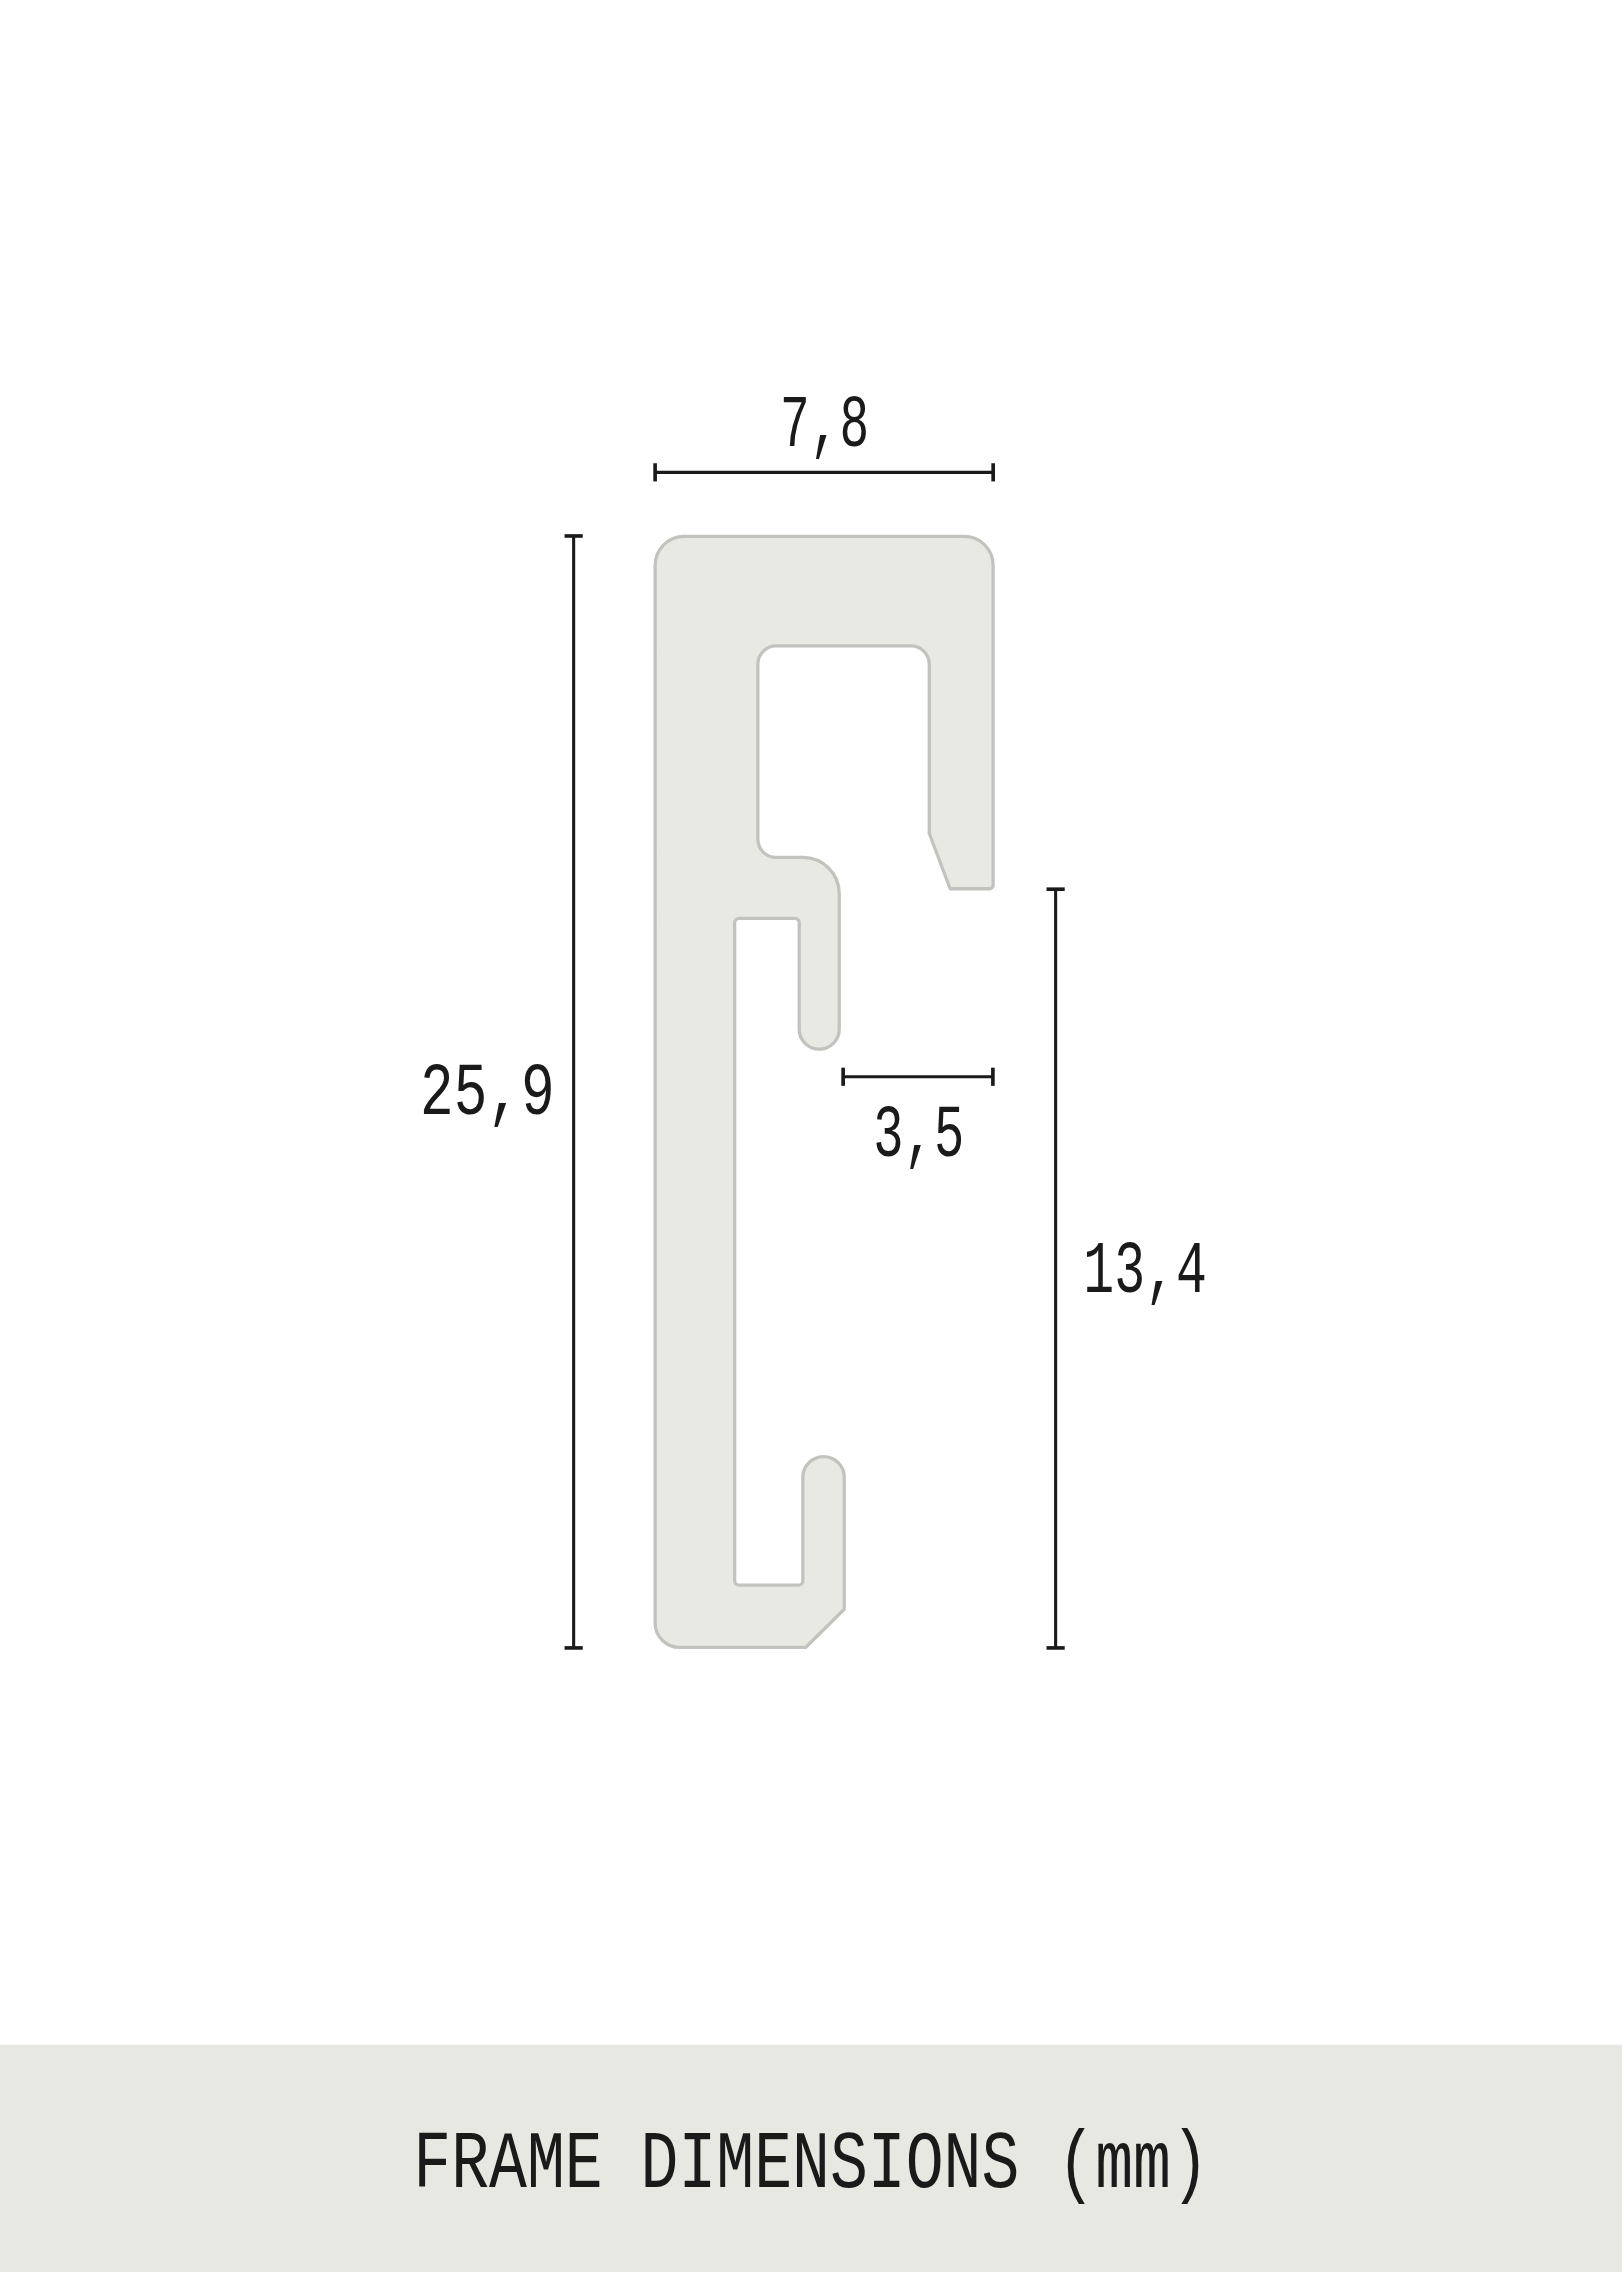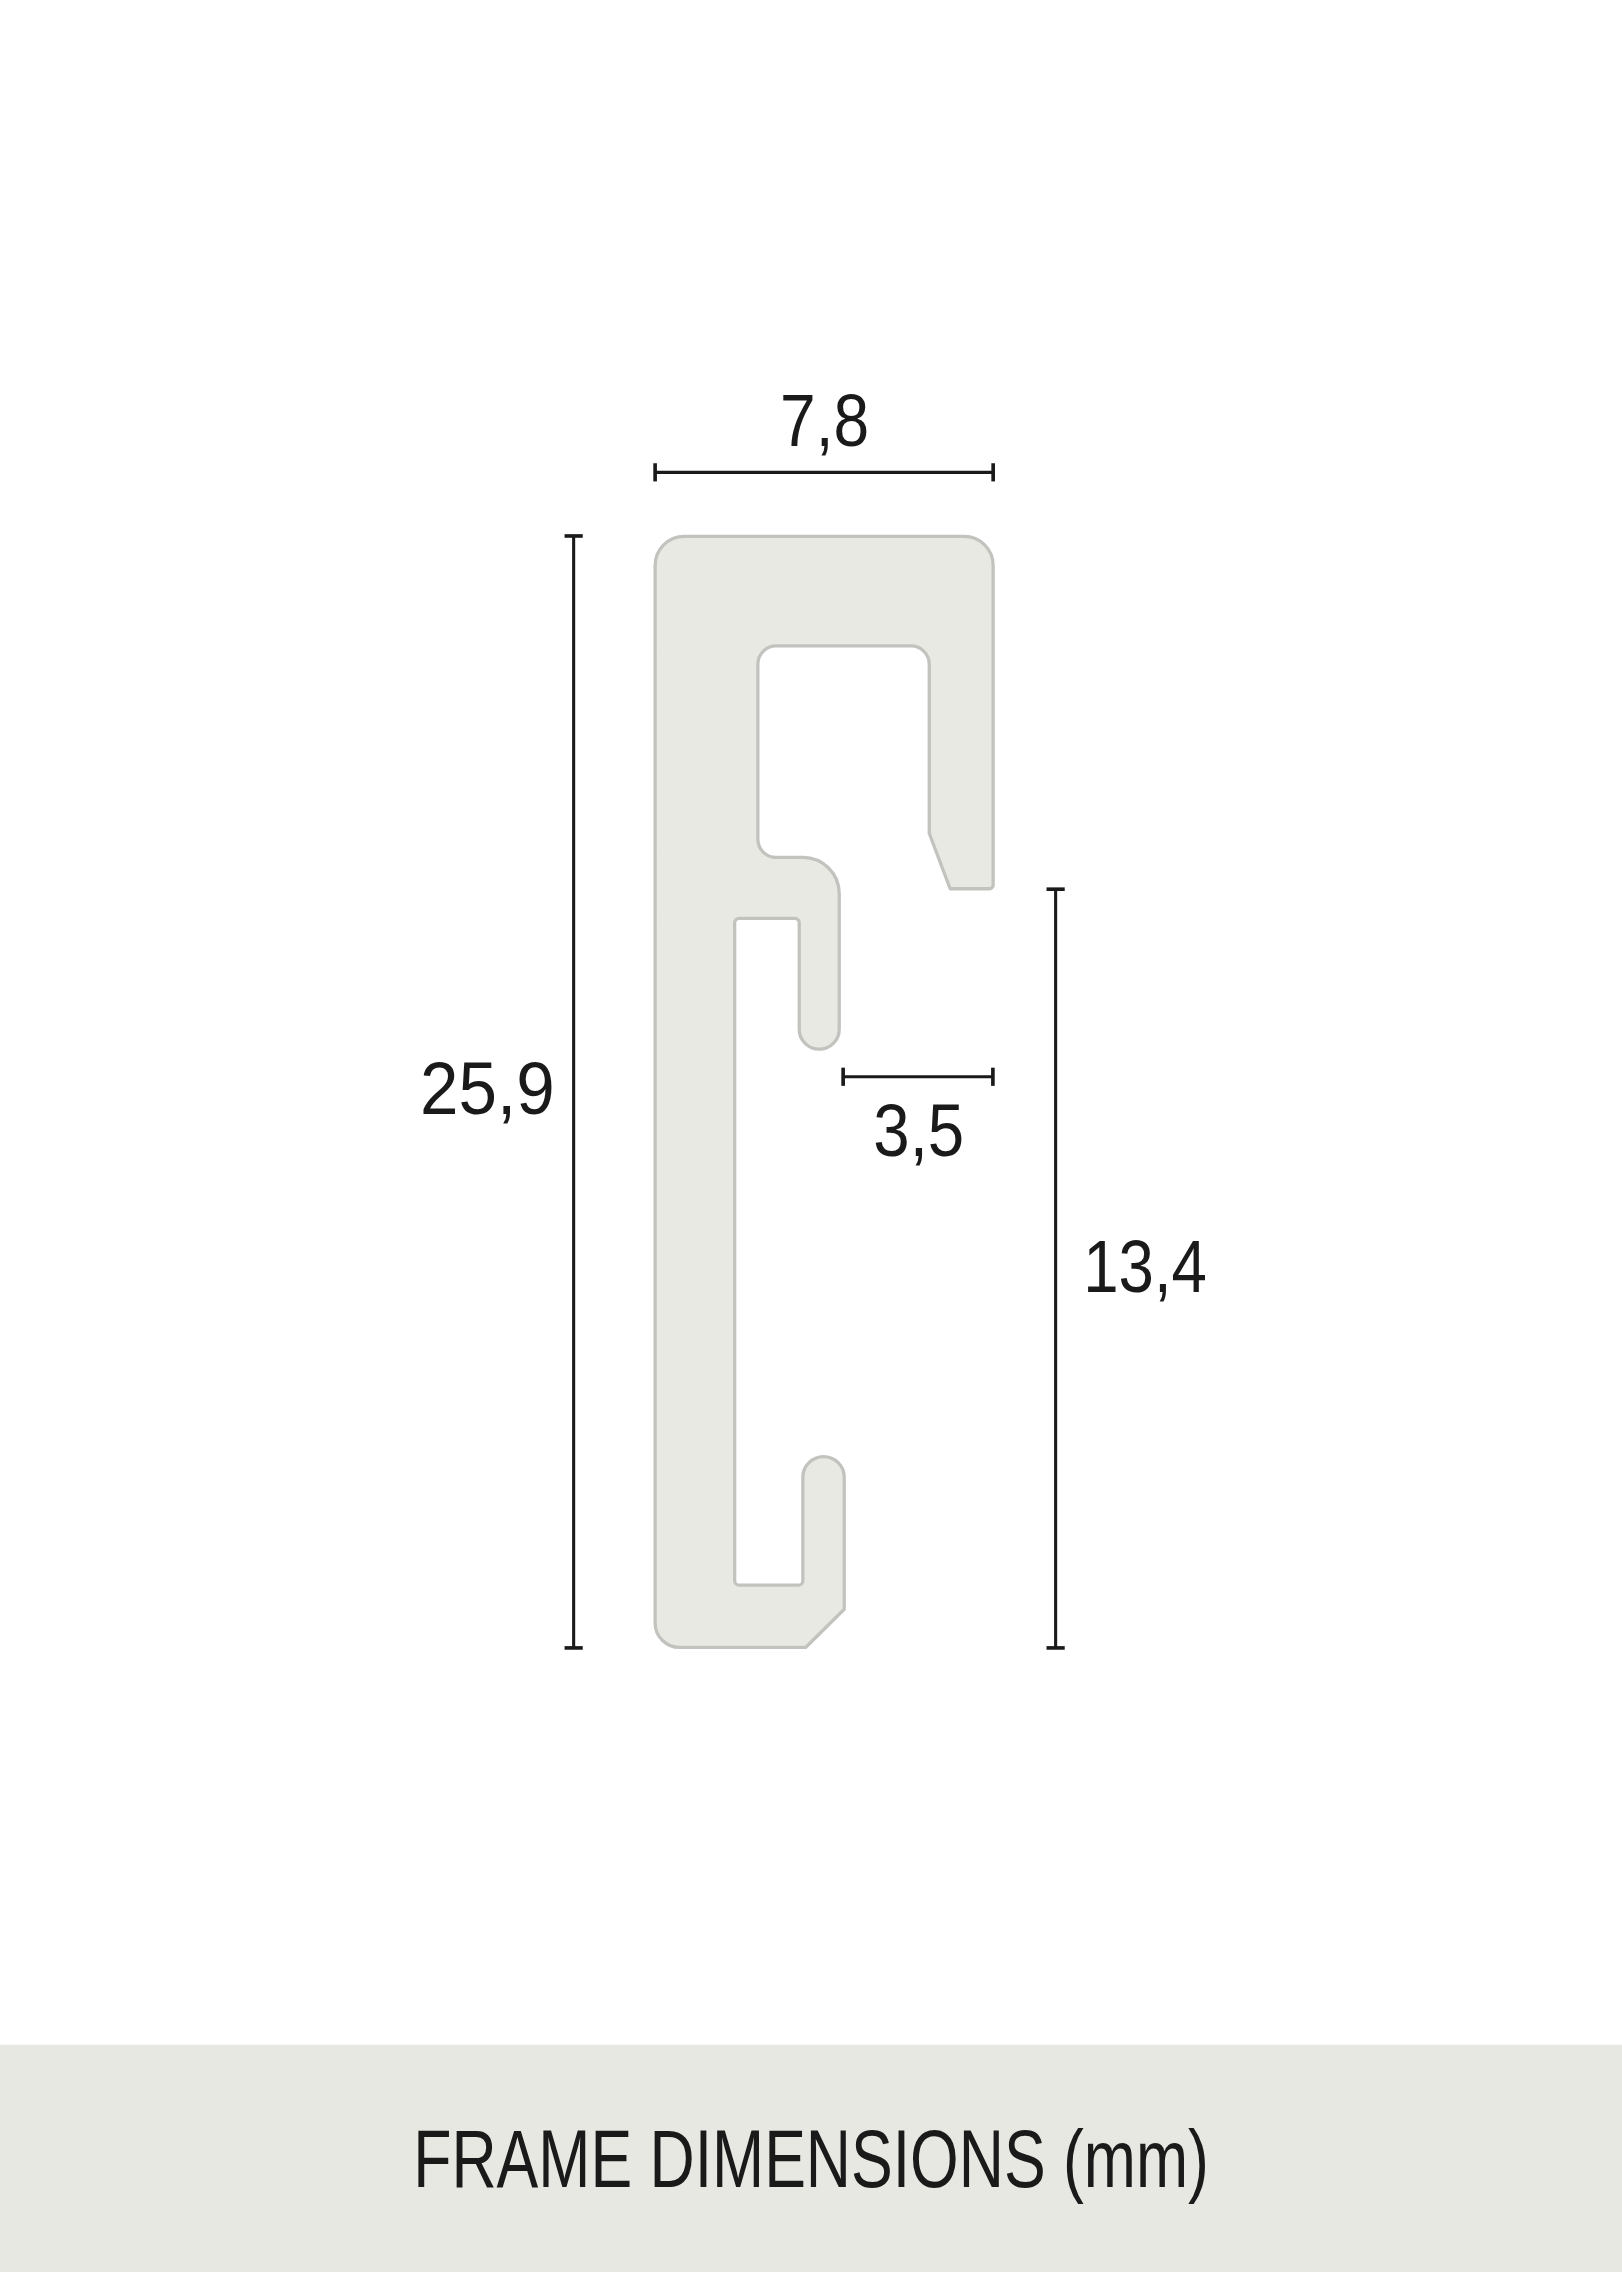--- a/index.html
+++ b/index.html
@@ -1,16 +1,16 @@
 <!DOCTYPE html>
 <html style="font-size:14.5px"><head>
 <meta charset="utf-8">
 <style>
   html,body{margin:0;padding:0;}
-  .page{position:relative;width:1623px;height:2273px;background:#ffffff;overflow:hidden;font-family:Liberation Sans, sans-serif;}
+  .page{position:relative;width:1623px;height:2273px;background:#ffffff;overflow:hidden;font-family:Liberation Mono, monospace;}
   svg{display:block;}
 </style>
 </head>
 <body>
 <div class="page">
 <svg width="1623" height="2273" viewBox="0 0 1785 2500">
 
   <rect x="0" y="0" width="1785" height="2500" fill="#ffffff"></rect>
 
   <path d="M 720.5 622

